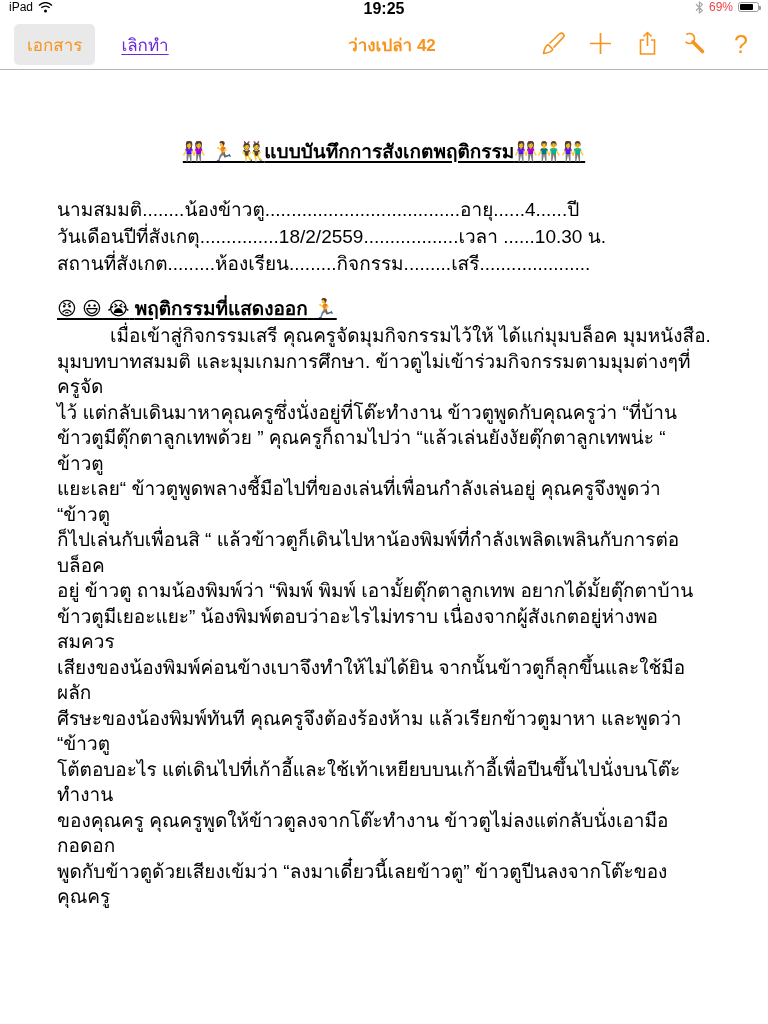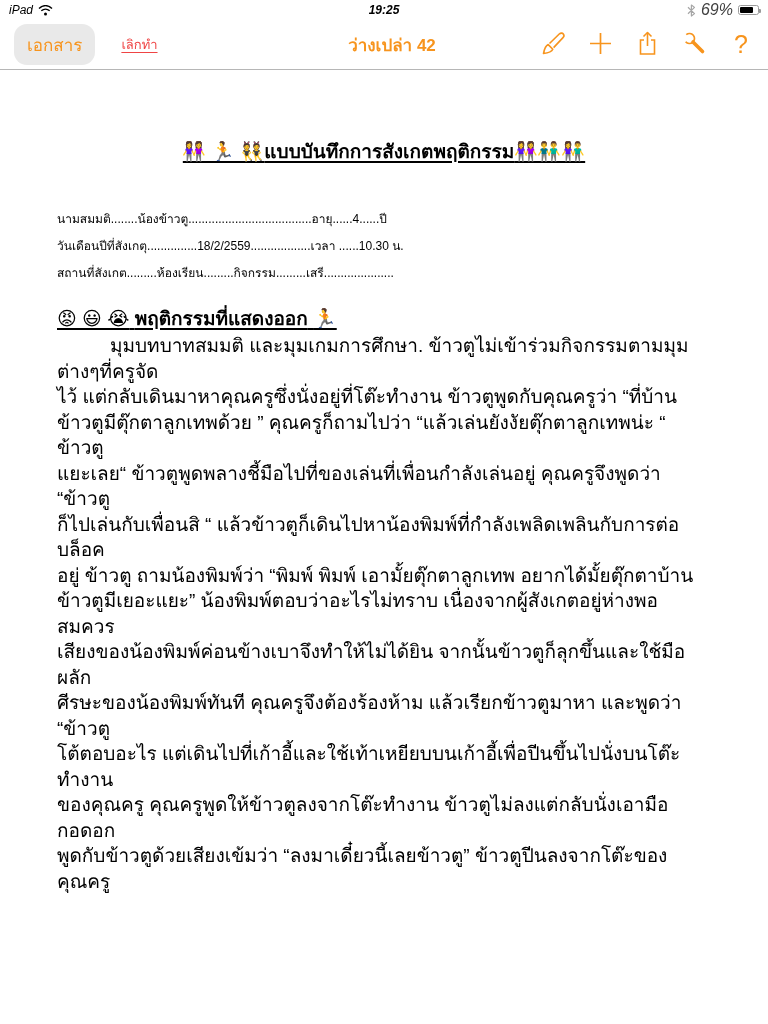--- a/index.html
+++ b/index.html
@@ -1,69 +1,69 @@
 <!DOCTYPE html>
 <html><head>
 <meta charset="utf-8">
 <style>
   * { margin: 0; padding: 0; box-sizing: border-box; }
   html, body { width: 768px; height: 1024px; background: #fff; overflow: hidden; }
   body { font-family: "Liberation Sans", "DejaVu Sans", sans-serif; color: #000; }
 
   
   .status-bar {
-    height: 20px; display: flex; align-items: center; justify-content: space-between;
-    padding: 0 9px; font-size: 12px; color: #000; background: #fff; position: relative; font-style: italic;
+    height: 20px; display: flex; align-items: flex-start; justify-content: space-between;
+    padding: 0 9px; font-size: 12px; color: #000; background: #fff; position: relative;
   }
   .status-left, .status-right { display: flex; align-items: center; gap: 5px; }
   .status-time {
     position: absolute; left: 0; right: 0; text-align: center;
-    font-weight: 700; font-size: 12px; pointer-events: none;
+    font-weight: 700; font-size: 16px; pointer-events: none;
   }
   .wifi-svg, .bt-svg { display: block; }
   .battery-shell {
     width: 21px; height: 10px; border: 1px solid #9b9b9b; border-radius: 2.5px;
     position: relative; display: inline-block;
   }
   .battery-fill { position: absolute; left: 1px; top: 1px; bottom: 1px; width: 69%; background: #000; border-radius: 1px; }
   .battery-nub { position: absolute; right: -3px; top: 2.5px; width: 2px; height: 4px; background: #9b9b9b; border-radius: 0 1px 1px 0; }
-  .bt-pct { color: #404040; font-size: 16px; }
+  .bt-pct { color: #ef4444; font-size: 12px; }
 
   
   .toolbar {
     height: 50px; background: #fff; border-bottom: 1px solid #b6b6b6;
     display: flex; align-items: center; position: relative; padding: 0 14px;
   }
   .tb-left { display: flex; align-items: center; gap: 26px; }
   .documents-btn {
     background: #e9e9e9; color: #f7941d; font-size: 17px;
-    padding: 7px 13px; border-radius: 13px; border: none; cursor: pointer;
+    padding: 7px 13px; border-radius: 5px; border: none; cursor: pointer;
     font-family: inherit;
   }
   .undo-btn {
-    background: none; border: none; color: #ef4444; font-size: 13px;
+    background: none; border: none; color: #6d28d9; font-size: 17px;
     text-decoration: underline; text-underline-offset: 3px; font-family: inherit; cursor: default;
   }
   .doc-title {
     position: absolute; left: 16px; right: 0; text-align: center;
     color: #f7941d; font-size: 17px; font-weight: 700; pointer-events: none;
   }
   .tb-right { margin-left: auto; display: flex; align-items: center; gap: 21px; position: relative; z-index: 2; }
   .tb-icon { width: 26px; height: 26px; display: flex; align-items: center; justify-content: center; background: none; border: none; cursor: pointer; }
   .help-glyph { color: #f7941d; font-size: 25px; font-weight: 400; line-height: 1; font-family: "Liberation Sans", sans-serif; }
 
   
   .doc-page { padding: 66px 57px 0 57px; background: #fff; height: 954px; }
   .doc-heading-line {
     text-align: center; font-size: 19px; font-weight: 700;
     text-decoration: underline; text-underline-offset: 3px; text-decoration-thickness: 1.5px;
-    margin-bottom: 40px; white-space: nowrap;
+    margin-bottom: 30px; white-space: nowrap;
   }
   .emoji { font-size: 19px; font-weight: 400; }
-  .form-block { font-size: 12px; line-height: 27px; margin-bottom: 4px; }
+  .form-block { font-size: 19px; line-height: 27px; margin-bottom: 4px; }
   .section-heading {
     font-size: 19px; font-weight: 700; text-decoration: underline;
     text-underline-offset: 3px; text-decoration-thickness: 1.5px;
     margin-top: 16px;
   }
   .body-block { font-size: 19px; line-height: 25.5px; }
   .body-block > div:first-child { text-indent: 53px; }
 </style>
 </head>
 <body>
@@ -151,20 +151,21 @@
       <div class="form-line">สถานที่สังเกต.........ห้องเรียน.........กิจกรรม.........เสรี.....................</div>
     </div>
 
   <div class="section-heading">
     <span class="emoji">😡 😃 😭</span>
     <span>พฤติกรรมที่แสดงออก</span>
     <span class="emoji">🏃</span>
   </div>
 
   <div class="body-block">
+      <div class="body-line">เมื่อเข้าสู่กิจกรรมเสรี  คุณครูจัดมุมกิจกรรมไว้ให้  ได้แก่มุมบล็อค  มุมหนังสือ.</div>
       <div class="body-line">มุมบทบาทสมมติ  และมุมเกมการศึกษา. ข้าวตูไม่เข้าร่วมกิจกรรมตามมุมต่างๆที่ครูจัด</div>
       <div class="body-line">ไว้  แต่กลับเดินมาหาคุณครูซึ่งนั่งอยู่ที่โต๊ะทำงาน   ข้าวตูพูดกับคุณครูว่า  “ที่บ้าน</div>
       <div class="body-line">ข้าวตูมีตุ๊กตาลูกเทพด้วย ” คุณครูก็ถามไปว่า “แล้วเล่นยังงัยตุ๊กตาลูกเทพน่ะ “  ข้าวตู</div>
       <div class="body-line">แยะเลย“  ข้าวตูพูดพลางชี้มือไปที่ของเล่นที่เพื่อนกำลังเล่นอยู่   คุณครูจึงพูดว่า “ข้าวตู</div>
       <div class="body-line">ก็ไปเล่นกับเพื่อนสิ “   แล้วข้าวตูก็เดินไปหาน้องพิมพ์ที่กำลังเพลิดเพลินกับการต่อบล็อค</div>
       <div class="body-line">อยู่  ข้าวตู ถามน้องพิมพ์ว่า  “พิมพ์ พิมพ์  เอามั้ยตุ๊กตาลูกเทพ  อยากได้มั้ยตุ๊กตาบ้าน</div>
       <div class="body-line">ข้าวตูมีเยอะแยะ” น้องพิมพ์ตอบว่าอะไรไม่ทราบ เนื่องจากผู้สังเกตอยู่ห่างพอสมควร</div>
       <div class="body-line">เสียงของน้องพิมพ์ค่อนข้างเบาจึงทำให้ไม่ได้ยิน  จากนั้นข้าวตูก็ลุกขึ้นและใช้มือผลัก</div>
       <div class="body-line">ศีรษะของน้องพิมพ์ทันที  คุณครูจึงต้องร้องห้าม  แล้วเรียกข้าวตูมาหา และพูดว่า “ข้าวตู</div>
       <div class="body-line">โต้ตอบอะไร  แต่เดินไปที่เก้าอี้และใช้เท้าเหยียบบนเก้าอี้เพื่อปีนขึ้นไปนั่งบนโต๊ะทำงาน</div>

